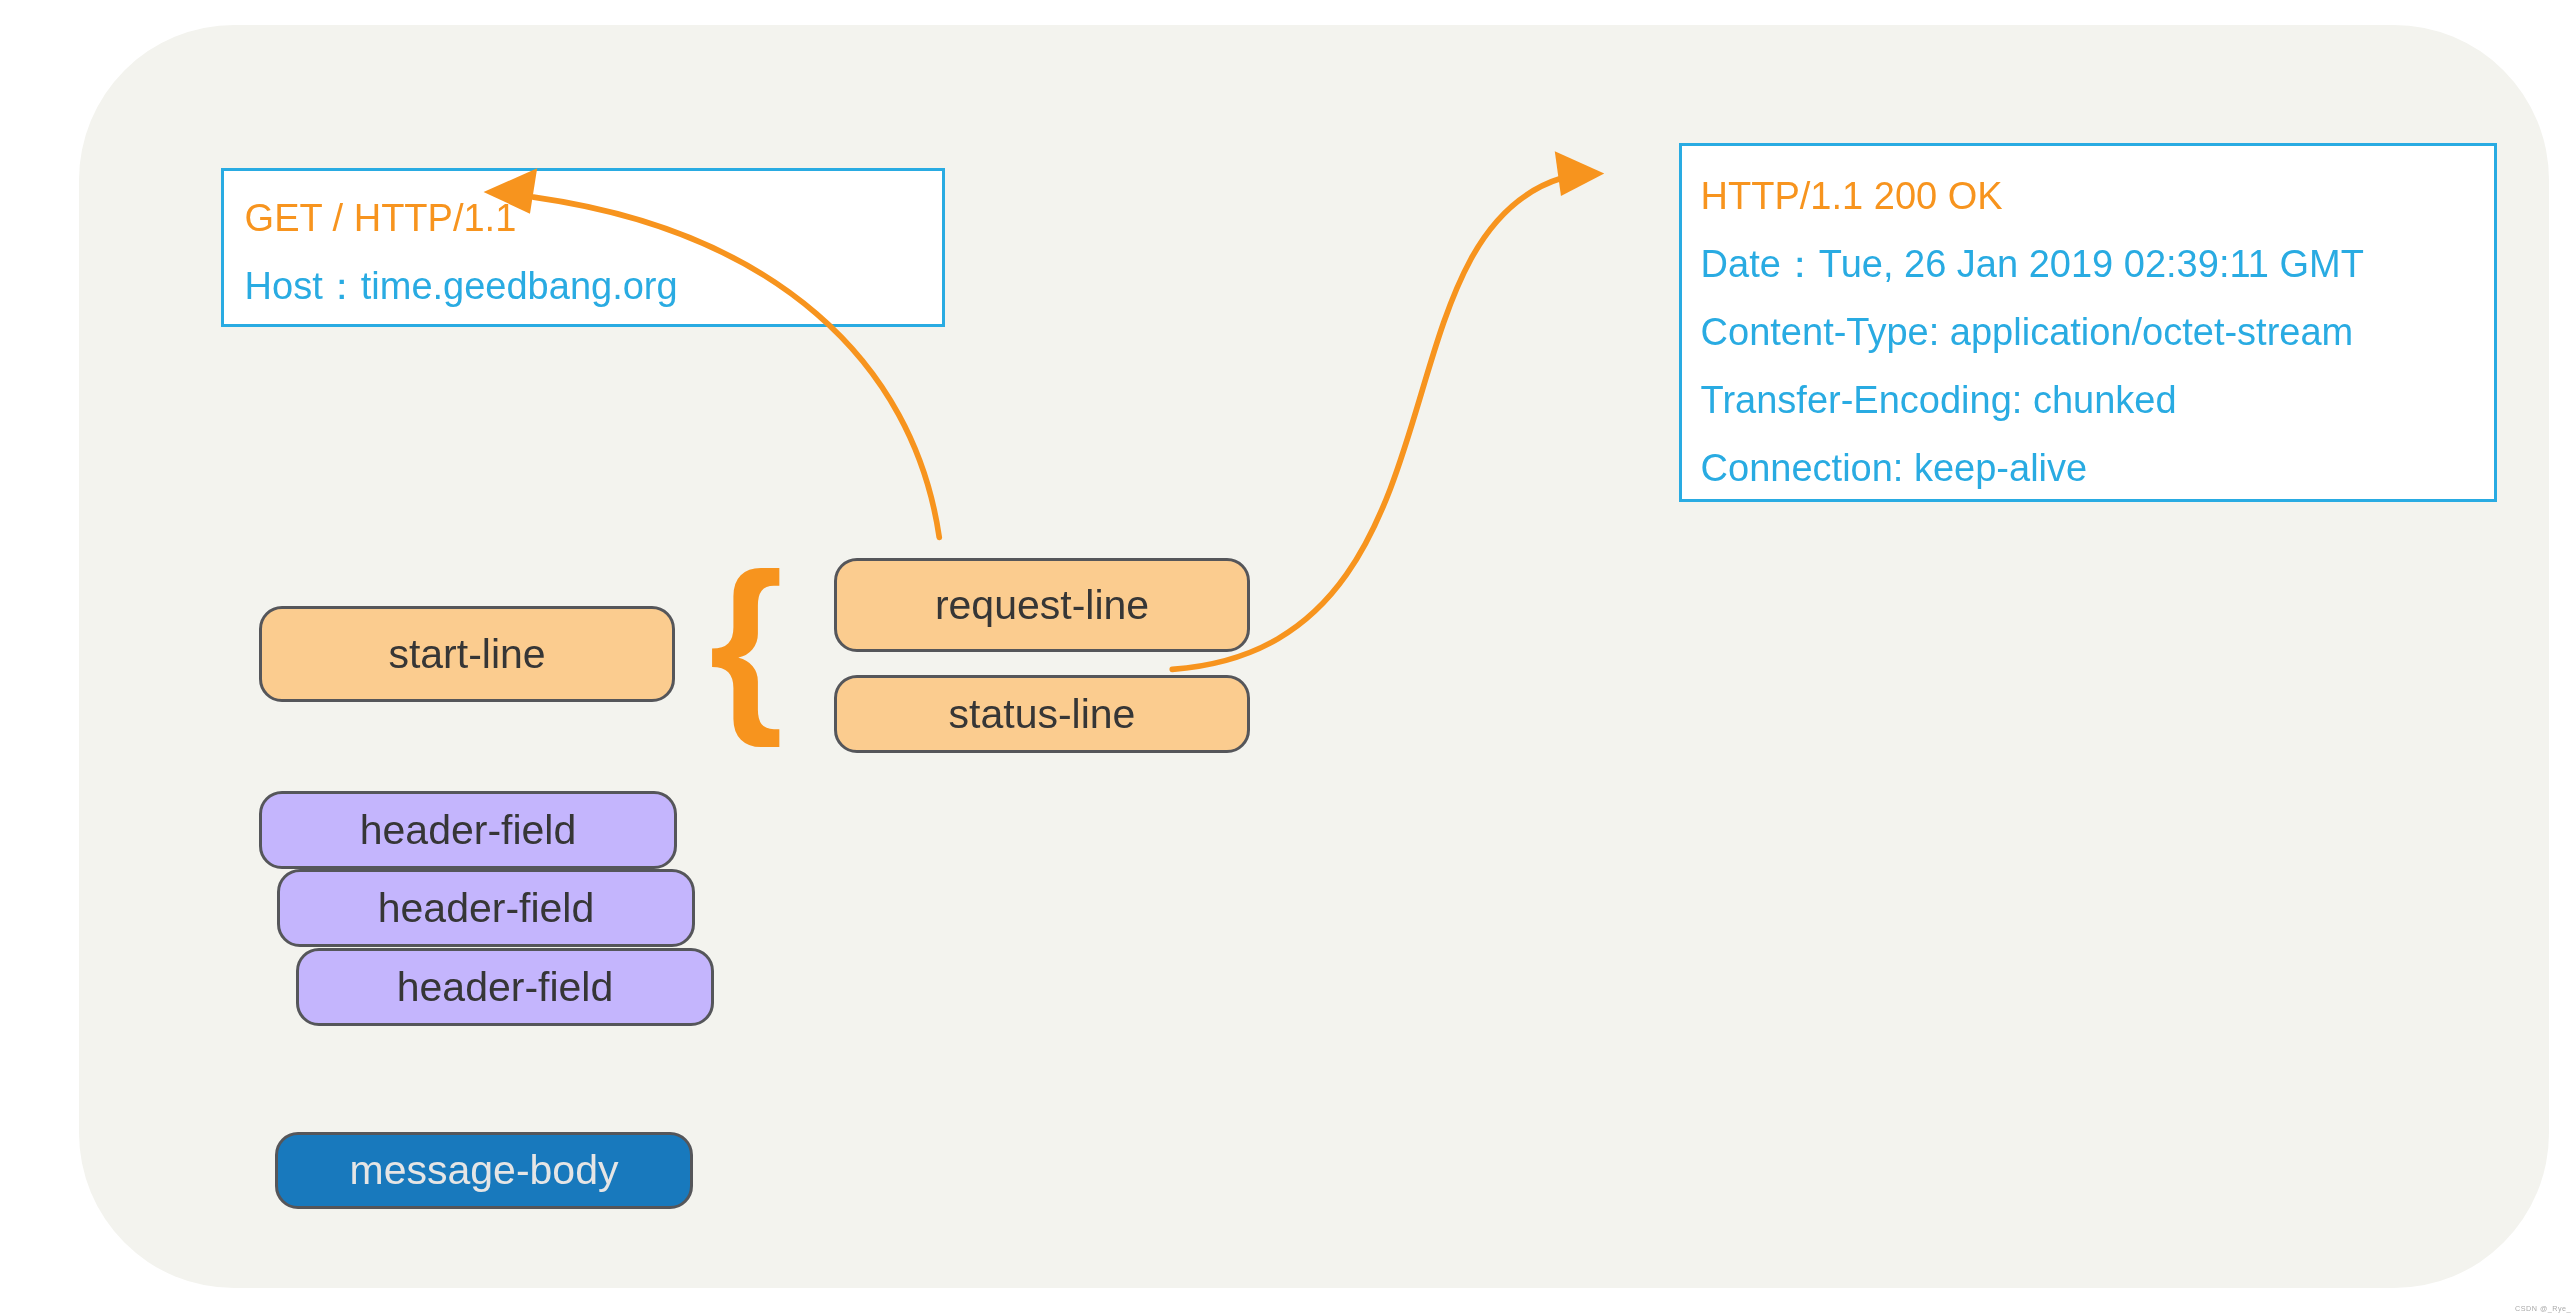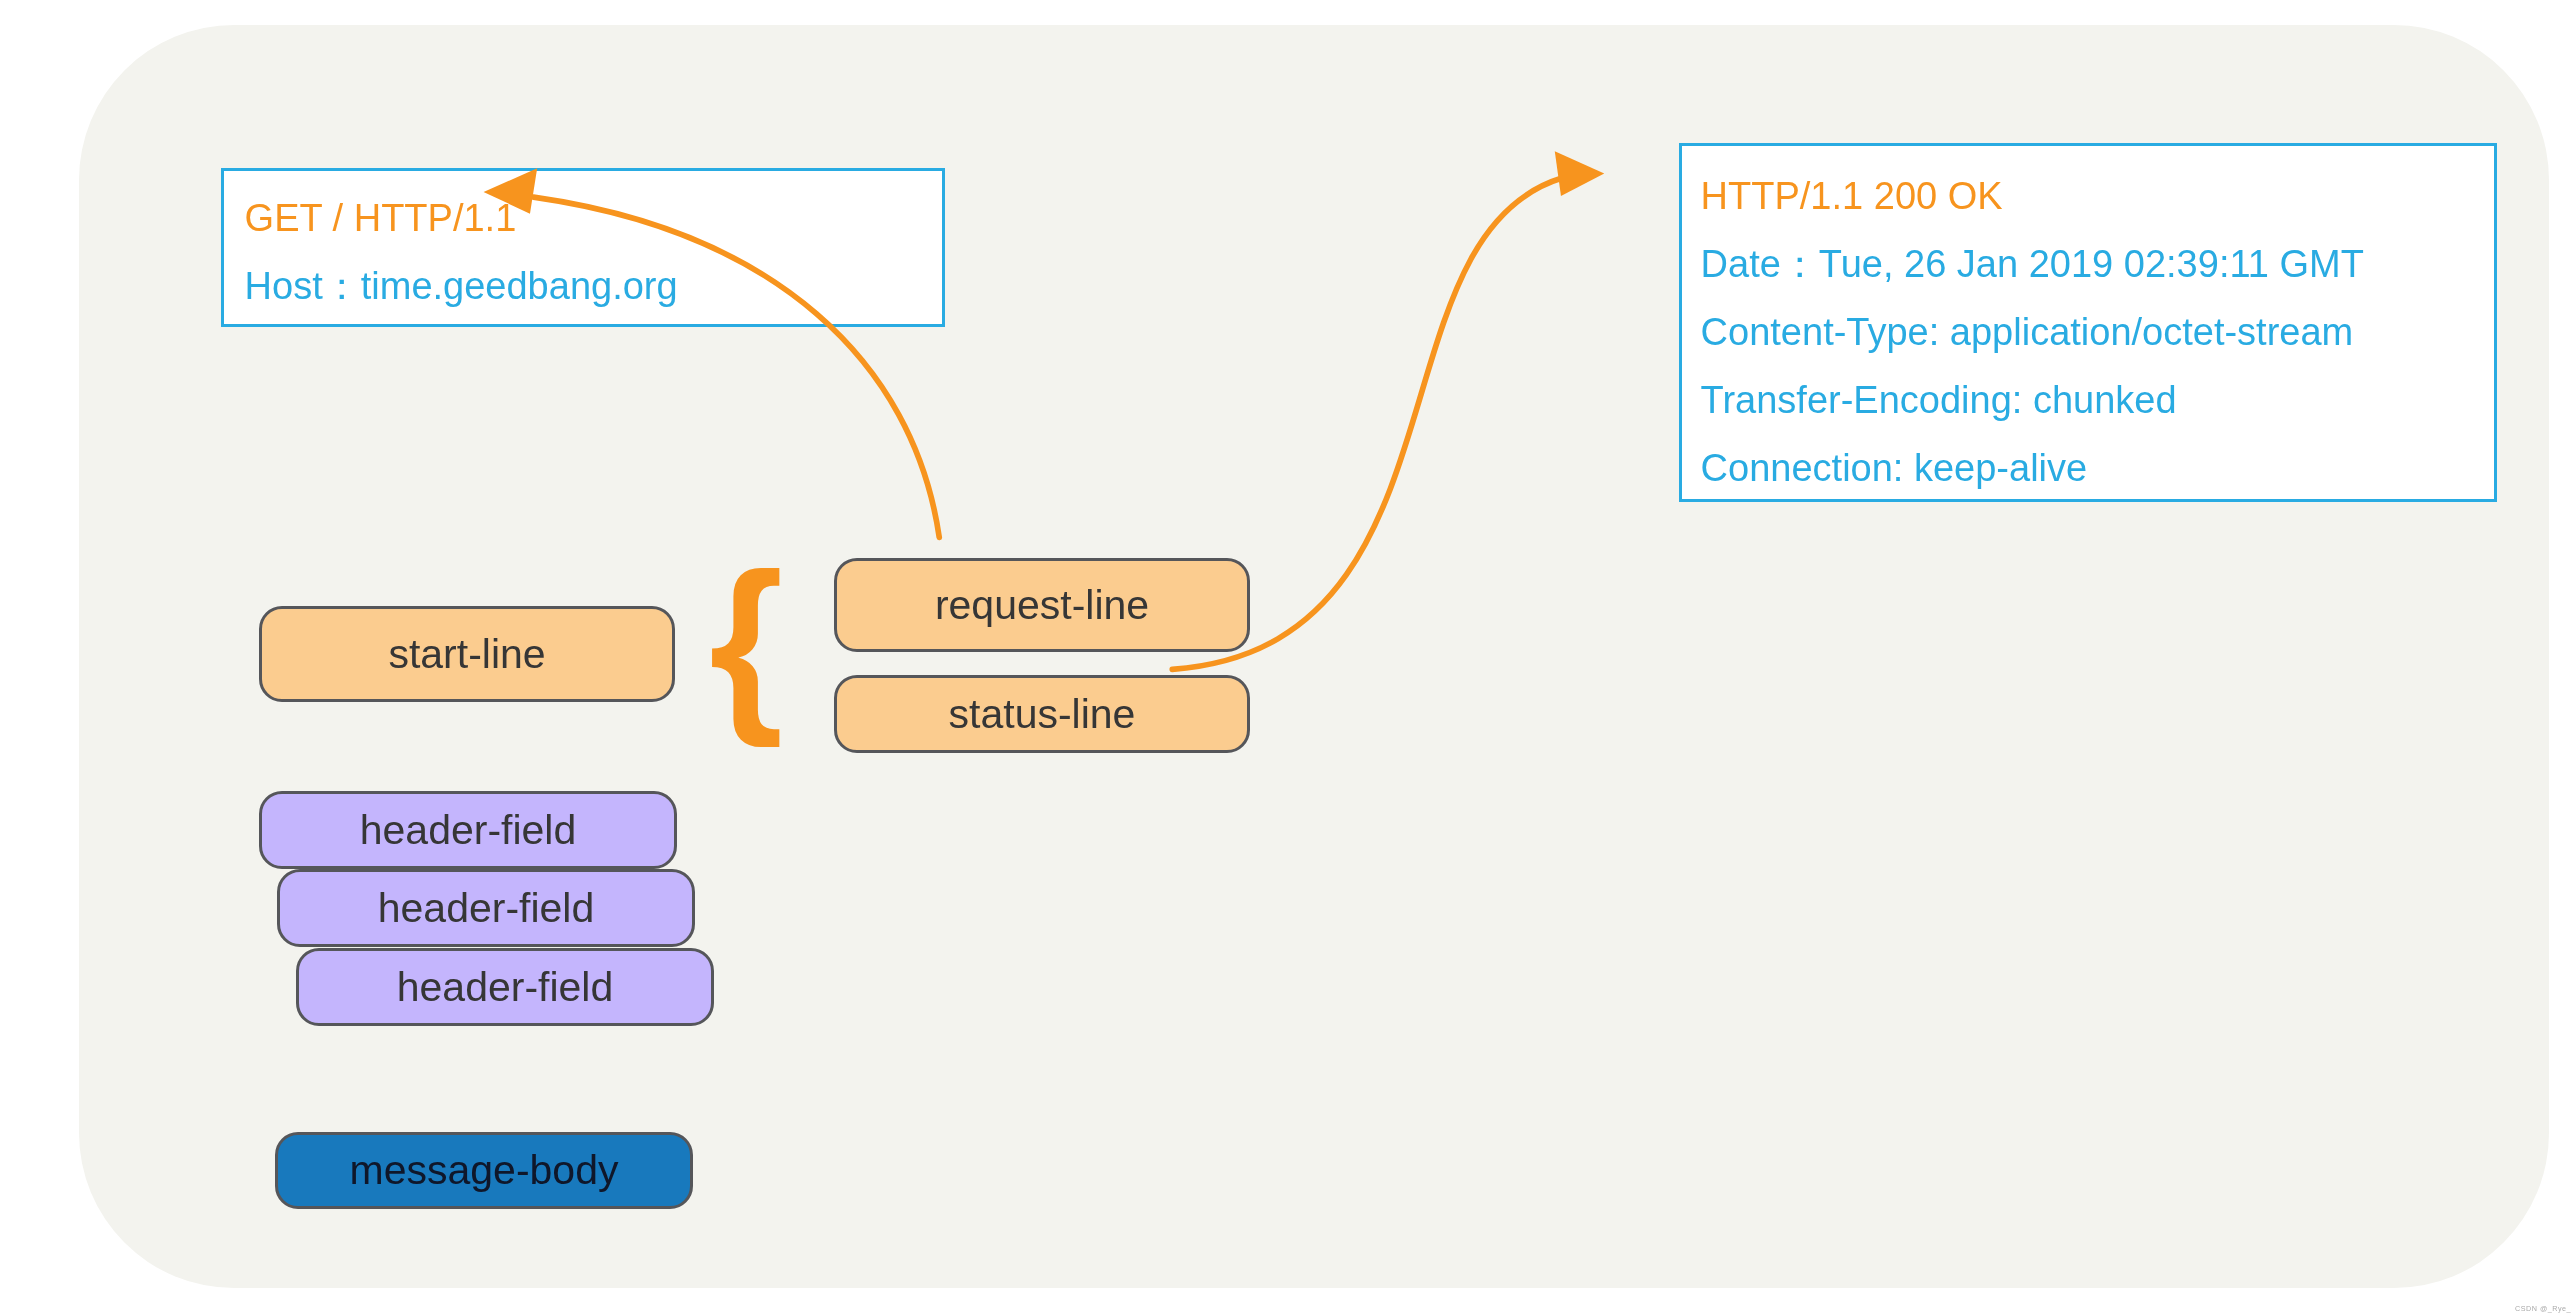--- a/index.html
+++ b/index.html
@@ -32,21 +32,21 @@
   .node {
     position: absolute;
     border: 3.1px solid #55565a;
     border-radius: 23px;
     display: flex; align-items: center; justify-content: center;
     font-size: 41px; color: #363636;
     white-space: nowrap;
   }
   .node.tan  { background: #fbcc8f; }
   .node.blue { background: #c4b5fd; }
-  .node.dark { background: #1879bd; color: #0f172a; }
+  .node.dark { background: #1879bd; color: #e5e5e5; }
 
   .node.start-line   { left: 180px;  top: 581px; width: 416px; height: 96px; }
   .node.request-line { left: 755px; top: 533px; width: 416px; height: 94px; }
   .node.status-line  { left: 755px; top: 650px; width: 416px; height: 78px; text-align: right; }
   .node.header-1     { left: 180px;  top: 766px; width: 418px; height: 78px; }
   .node.header-2     { left: 198px;  top: 844px; width: 418px; height: 78px; }
   .node.header-3     { left: 217px;  top: 923px; width: 418px; height: 78px; }
   .node.message-body { left: 196px;  top: 1107px; width: 418px; height: 77px; }
 
   

